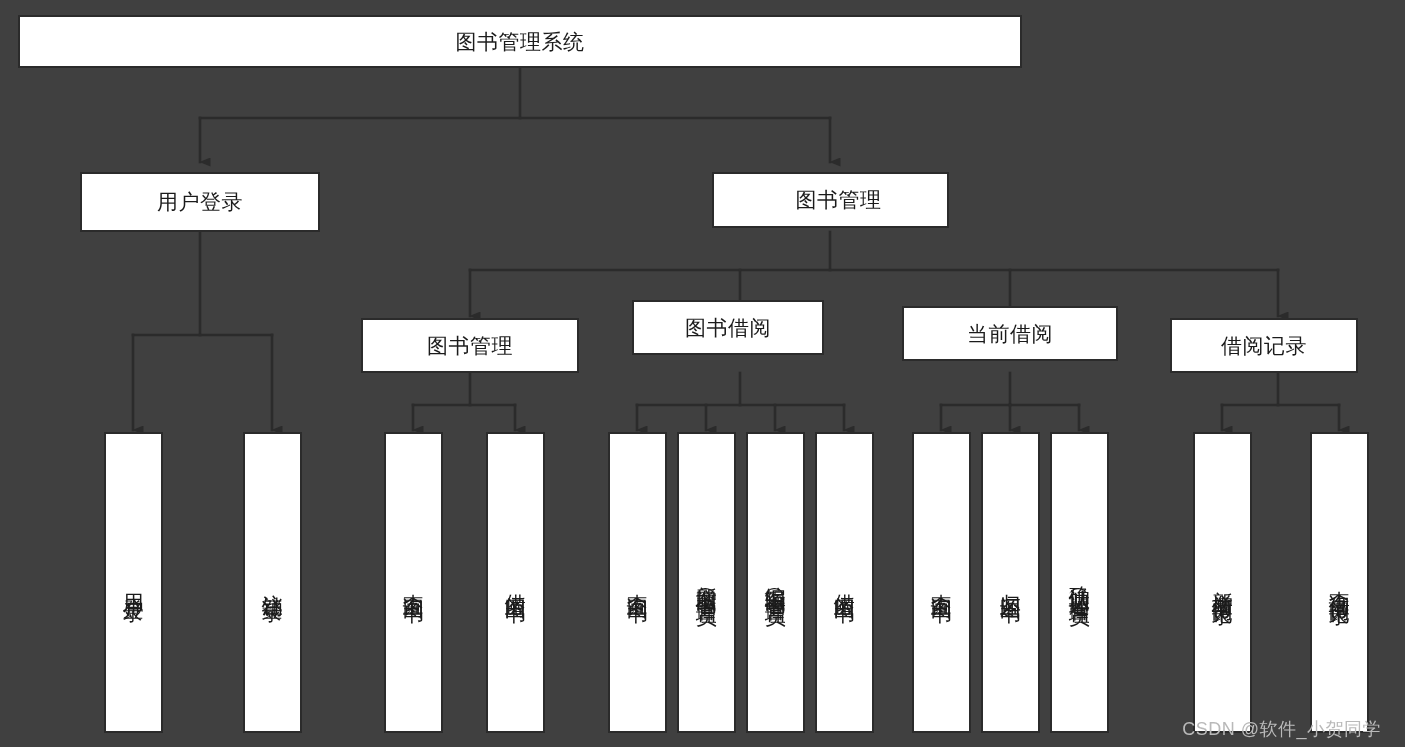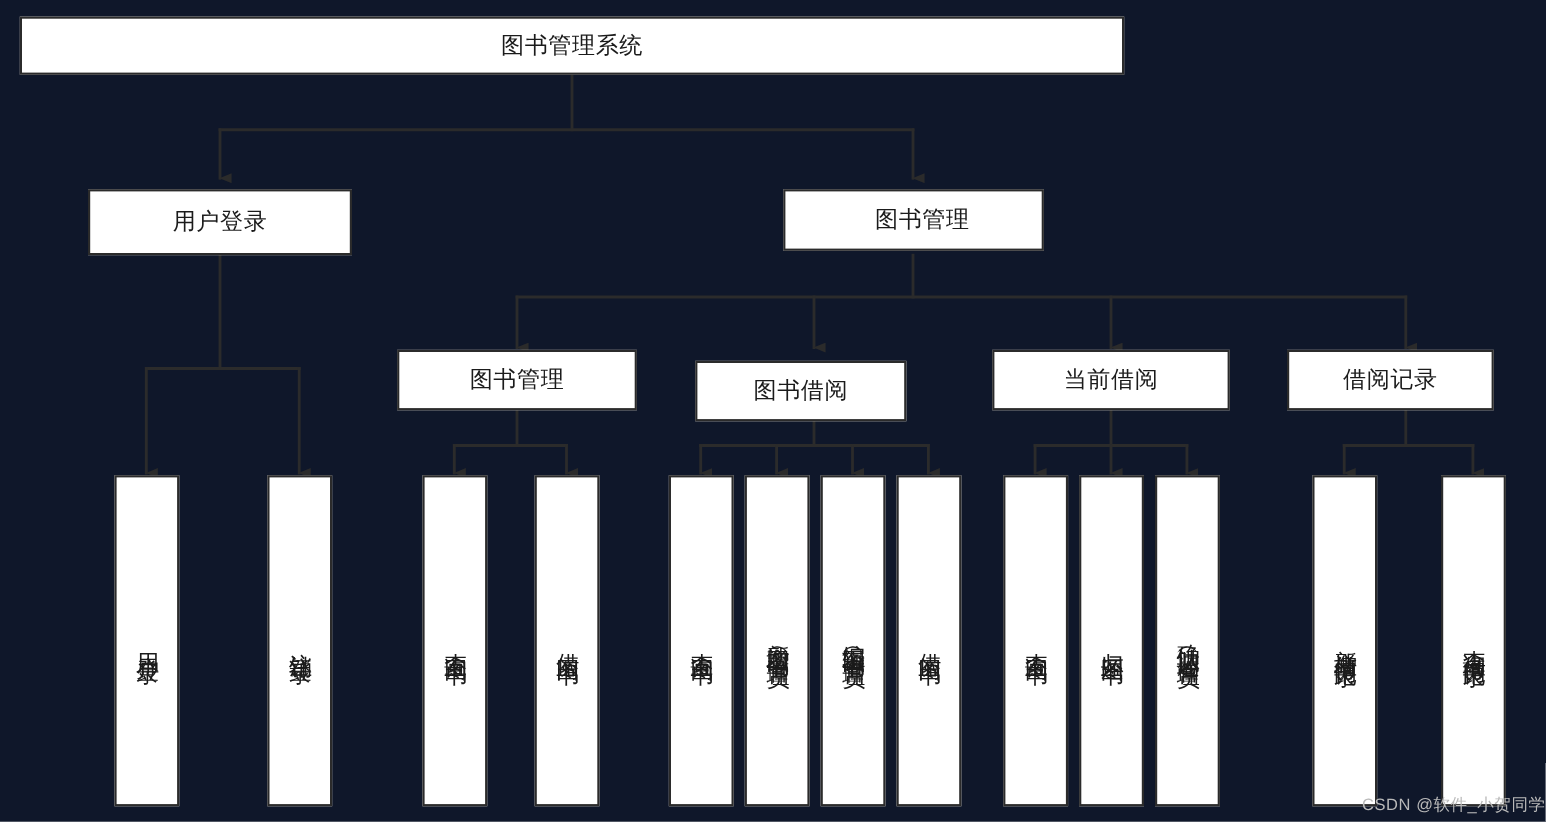--- a/index.html
+++ b/index.html
@@ -11,21 +11,21 @@
     width: 1405px;
     height: 747px;
     font-family: "Liberation Sans", "DejaVu Sans", sans-serif;
     overflow: hidden;
     position: relative;
   }
   #diagram-root {
     position: relative;
     width: 1405px;
     height: 747px;
-    background: #0f172a;
+    background: #404040;
   }
   svg.connectors {
     position: absolute;
     left: 0;
     top: 0;
     width: 1405px;
     height: 747px;
   }
   .node {
     position: absolute;
@@ -46,23 +46,23 @@
     text-align: center;
   }
   .node.vertical .node-label {
     writing-mode: vertical-rl;
     text-orientation: upright;
     letter-spacing: 3px;
     font-size: 21px;
   }
   .watermark {
     position: absolute;
-    right: 0;
+    right: 24px;
     bottom: 6px;
-    font-size: 15px;
+    font-size: 18px;
     color: #b9b9b9;
     letter-spacing: 0.5px;
     white-space: nowrap;
     pointer-events: none;
   }
 </style>
 </head>
 <body>
 
 <div id="diagram-root">
@@ -124,24 +124,24 @@
   <div class="node" style="left:80px; top:172px; width:240px; height:60px;">
     <span class="node-label">用户登录</span>
   </div>
   <div class="node" style="left:712px; top:172px; width:237px; height:56px;padding-left:16px;">
     <span class="node-label">图书管理</span>
   </div>
 
   <div class="node" style="left:361px; top:318px; width:218px; height:55px;">
     <span class="node-label">图书管理</span>
   </div>
-  <div class="node" style="left:632px; top:328px; width:192px; height:55px;justify-content:center;">
+  <div class="node" style="left:632px; top:300px; width:192px; height:55px;justify-content:center;">
     <span class="node-label">图书借阅</span>
   </div>
-  <div class="node" style="left:902px; top:318px; width:216px; height:55px;">
+  <div class="node" style="left:902px; top:306px; width:216px; height:55px;">
     <span class="node-label">当前借阅</span>
   </div>
   <div class="node" style="left:1170px; top:318px; width:188px; height:55px;">
     <span class="node-label">借阅记录</span>
   </div>
 
   <div class="node vertical" style="left:104px; top:432px; width:59px; height:301px;">
     <span class="node-label">用户登录</span>
   </div>
   <div class="node vertical" style="left:243px; top:432px; width:59px; height:301px;">

